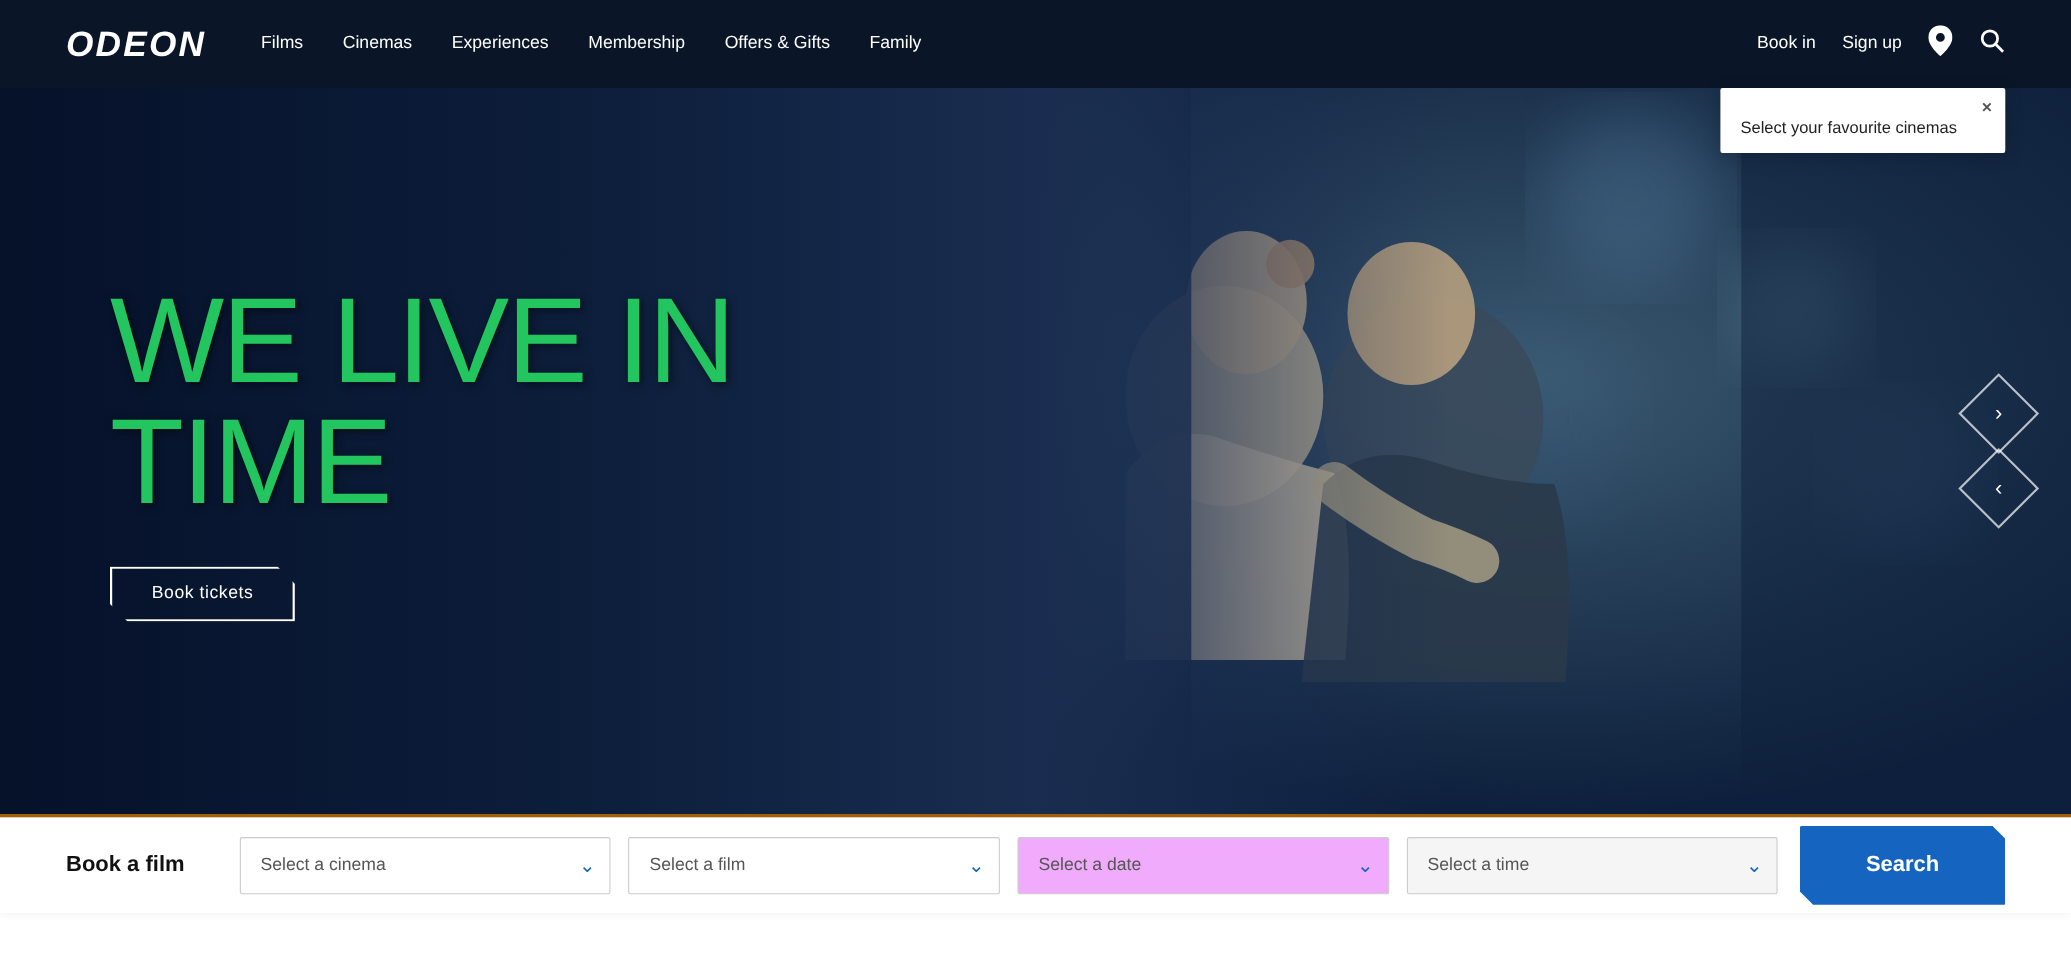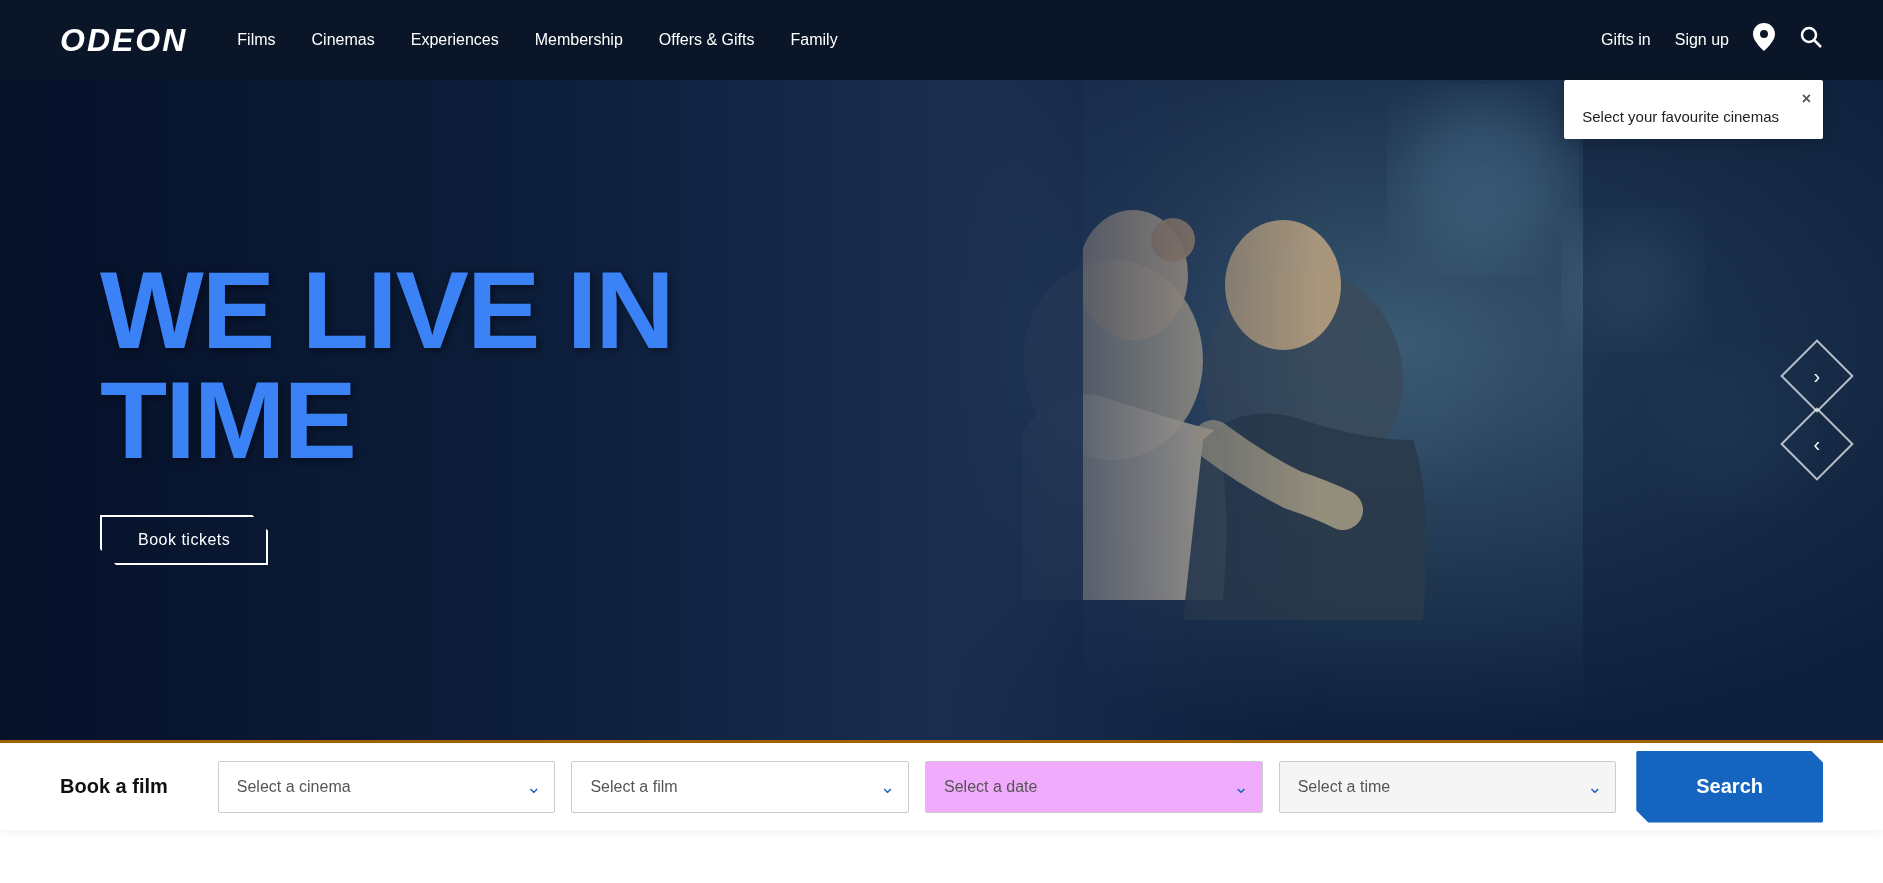--- a/index.html
+++ b/index.html
@@ -110,22 +110,22 @@
     }
 
     .hero-content {
       position: relative;
       z-index: 10;
       padding-left: 100px;
       max-width: 800px;
     }
     .hero-title {
       font-size: 110px;
-      font-weight: 700;
-      color: #3b82f6;
+      font-weight: 400;
+      color: #22c55e;
       line-height: 1;
       text-transform: uppercase;
       letter-spacing: -2px;
       margin-bottom: 40px;
       text-shadow: 2px 2px 8px rgba(0,0,0,0.5);
     }
     .book-tickets-btn {
       display: inline-block;
       border: 2px solid #fff;
       color: #fff;
@@ -239,21 +239,21 @@
   <div class="logo">ODEON</div>
   <nav class="nav">
     <a class="nav-item">Films</a>
     <a class="nav-item">Cinemas</a>
     <a class="nav-item">Experiences</a>
     <a class="nav-item">Membership</a>
     <a class="nav-item">Offers &amp; Gifts</a>
     <a class="nav-item">Family</a>
   </nav>
   <div class="header-right">
-    <a class="sign-in">Gifts in</a>
+    <a class="sign-in">Book in</a>
     <a class="sign-up">Sign up</a>
     <span class="header-icon">
       <svg width="22" height="28" viewBox="0 0 22 28" fill="white">
           <path d="M11 0C4.9 0 0 4.9 0 11c0 7.7 11 17 11 17s11-9.3 11-17C22 4.9 17.1 0 11 0zm0 15a4 4 0 1 1 0-8 4 4 0 0 1 0 8z"></path>
         </svg>
     </span>
     <span class="header-icon">
       <svg width="24" height="24" viewBox="0 0 24 24" fill="none" stroke="white" stroke-width="2.5">
           <circle cx="10" cy="10" r="7"></circle>
           <line x1="15.5" y1="15.5" x2="22" y2="22"></line>

